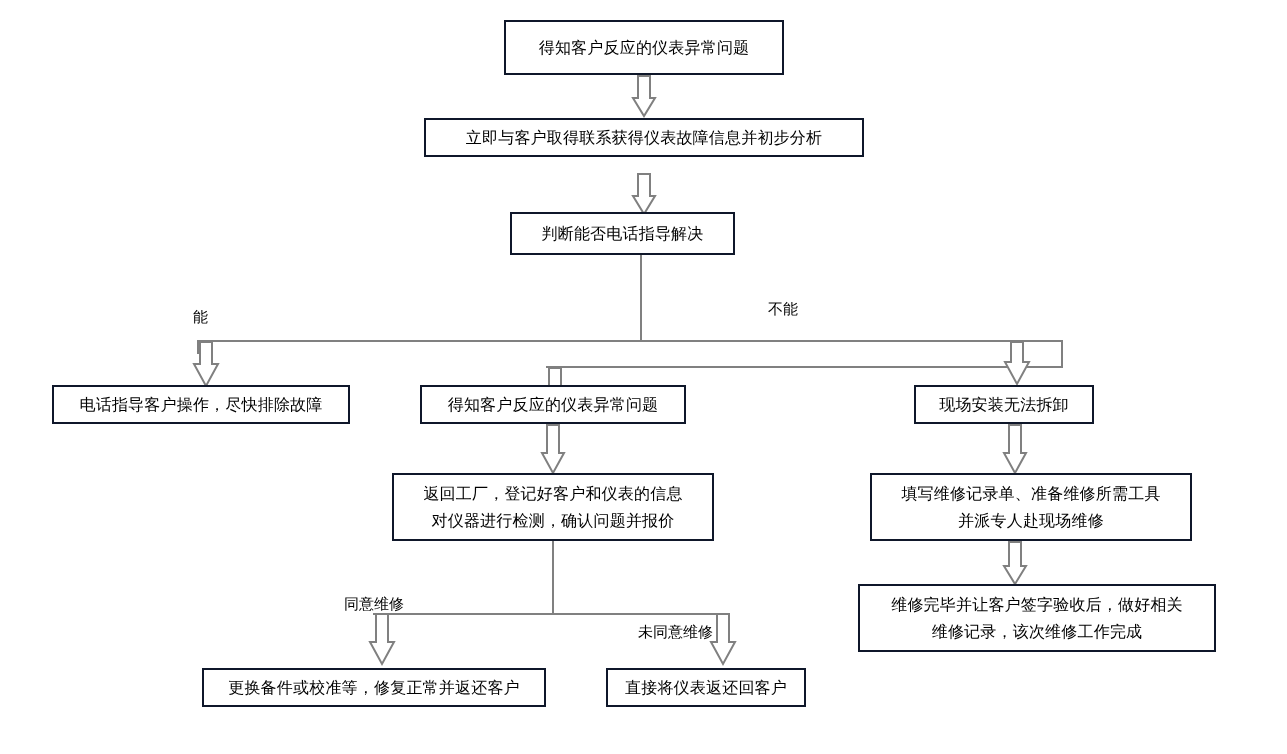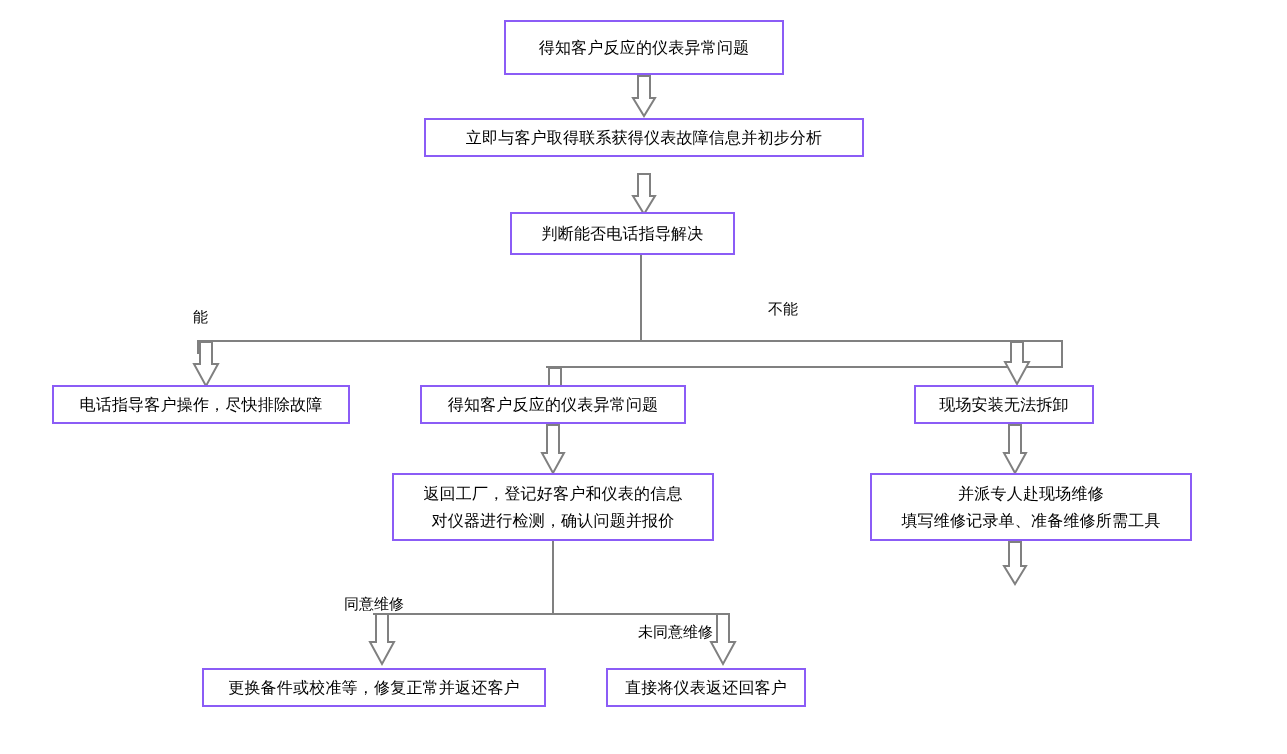--- a/index.html
+++ b/index.html
@@ -13,21 +13,21 @@
   #canvas {
     position: relative;
     width: 1287px;
     height: 754px;
     background: #ffffff;
     overflow: hidden;
   }
   .node {
     position: absolute;
     box-sizing: border-box;
-    border: 2px solid #8b5cf6;
+    border: 2px solid #0f172a;
     background: #ffffff;
     display: flex;
     flex-direction: column;
     align-items: center;
     justify-content: center;
     color: #000000;
     font-size: 16px;
     line-height: 27px;
     white-space: nowrap;
     text-align: center;
@@ -130,28 +130,32 @@
   <svg class="arrow" style="left:1003px; top:425px;" width="24" height="50" viewBox="0 0 24 50">
     <polygon points="6,0 18,0 18,28 23,28 12,48 1,28 6,28"></polygon>
   </svg>
 
   <div class="node" style="left:392px; top:473px; width:322px; height:68px;">
     <span class="line">返回工厂，登记好客户和仪表的信息</span>
     <span class="line">对仪器进行检测，确认问题并报价</span>
   </div>
 
   <div class="node" style="left:870px; top:473px; width:322px; height:68px;">
+    <span class="line">填写维修记录单、准备维修所需工具</span>
     <span class="line">并派专人赴现场维修</span>
-    <span class="line">填写维修记录单、准备维修所需工具</span>
   </div>
 
   <svg class="arrow" style="left:1003px; top:542px;" width="24" height="44" viewBox="0 0 24 44">
     <polygon points="6,0 18,0 18,24 23,24 12,42 1,24 6,24"></polygon>
   </svg>
 
+  <div class="node" style="left:858px; top:584px; width:358px; height:68px;">
+    <span class="line">维修完毕并让客户签字验收后，做好相关</span>
+    <span class="line">维修记录，该次维修工作完成</span>
+  </div>
 
   <div class="conn v" style="left:552px; top:541px; height:74px;"></div>
 
   <div class="conn h" style="left:373px; top:613px; width:352px;"></div>
 
   <svg class="arrow" style="left:368px; top:614px;" width="28" height="52" viewBox="0 0 28 52">
     <polygon points="8,0 20,0 20,28 26,28 14,50 2,28 8,28"></polygon>
   </svg>
 
   <svg class="arrow" style="left:709px; top:614px;" width="28" height="52" viewBox="0 0 28 52">

